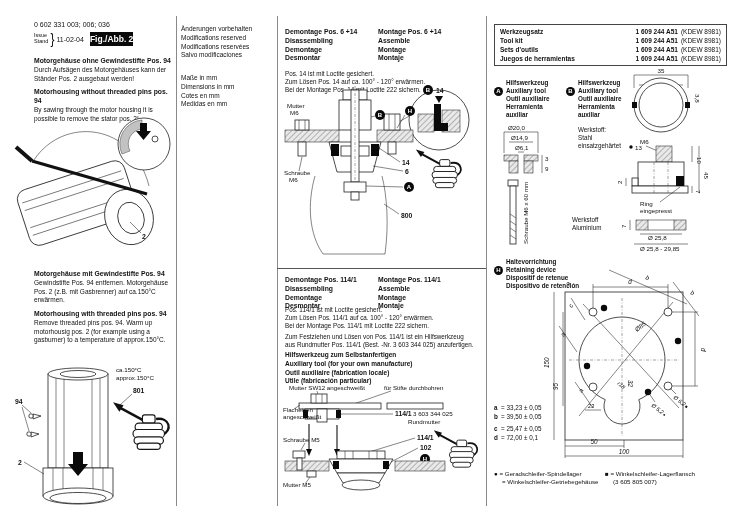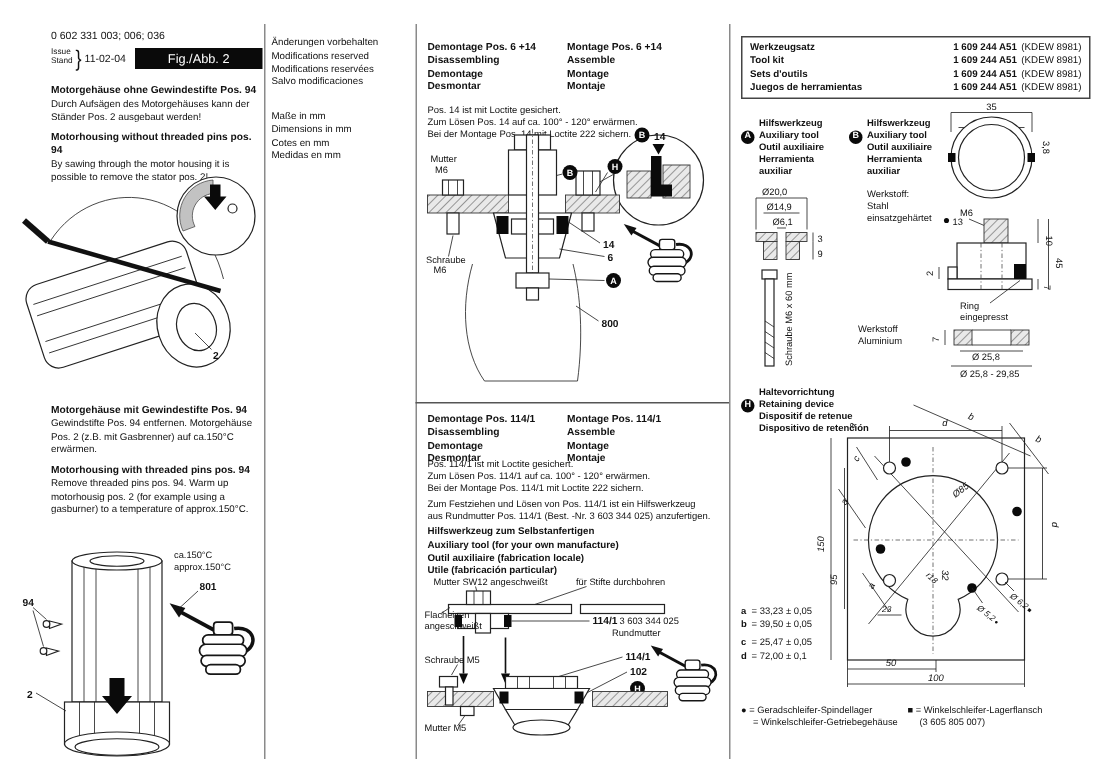--- a/index.html
+++ b/index.html
@@ -7,21 +7,21 @@
   body{font-family:"Liberation Sans",sans-serif;color:#111;position:relative;overflow:hidden}
   .abs{position:absolute}
   .b{font-weight:700}
   .t55{font-size:5.5px;line-height:1.05}
   .t63{font-size:6.3px;line-height:1.28}
   .t65{font-size:6.5px;line-height:1.35}
   .t68{font-size:6.8px;line-height:1.3}
   .t7{font-size:7px;line-height:1.3}
   .vline{width:1px;background:#8a8a8a}
   .hline{height:1px;background:#555}
-  .figbox{background:#0a0a0a;color:#fff;font-weight:400;font-size:8.5px;padding:2px 22px;margin-left:6px}
+  .figbox{background:#0a0a0a;color:#fff;font-weight:700;font-size:8.5px;padding:2px 0;margin-left:6px}
   .badge{display:inline-flex;align-items:center;justify-content:center;width:9px;height:9px;border-radius:50%;background:#0a0a0a;color:#fff;font-size:6px;font-weight:700;flex:none}
   .issue-row{display:flex;align-items:center;margin-top:3px}
   .brace{font-size:12px;font-weight:400;margin:0 2px;transform:scaleY(1.25)}
   .tkbox{border:1px solid #444;padding:2px 5px;background:#fff}
   .tkrow{display:flex;align-items:baseline}
   .tkrow .lab{flex:1;font-weight:700;font-size:6.5px;line-height:9px}
   .tkrow .num{font-weight:700;font-size:6.5px;line-height:9px;margin-right:3px}
   .tkrow .cod{font-size:6.5px;line-height:9px}
   svg{position:absolute;overflow:visible}
   svg text{font-family:"Liberation Sans",sans-serif;font-size:6.2px;fill:#111}

